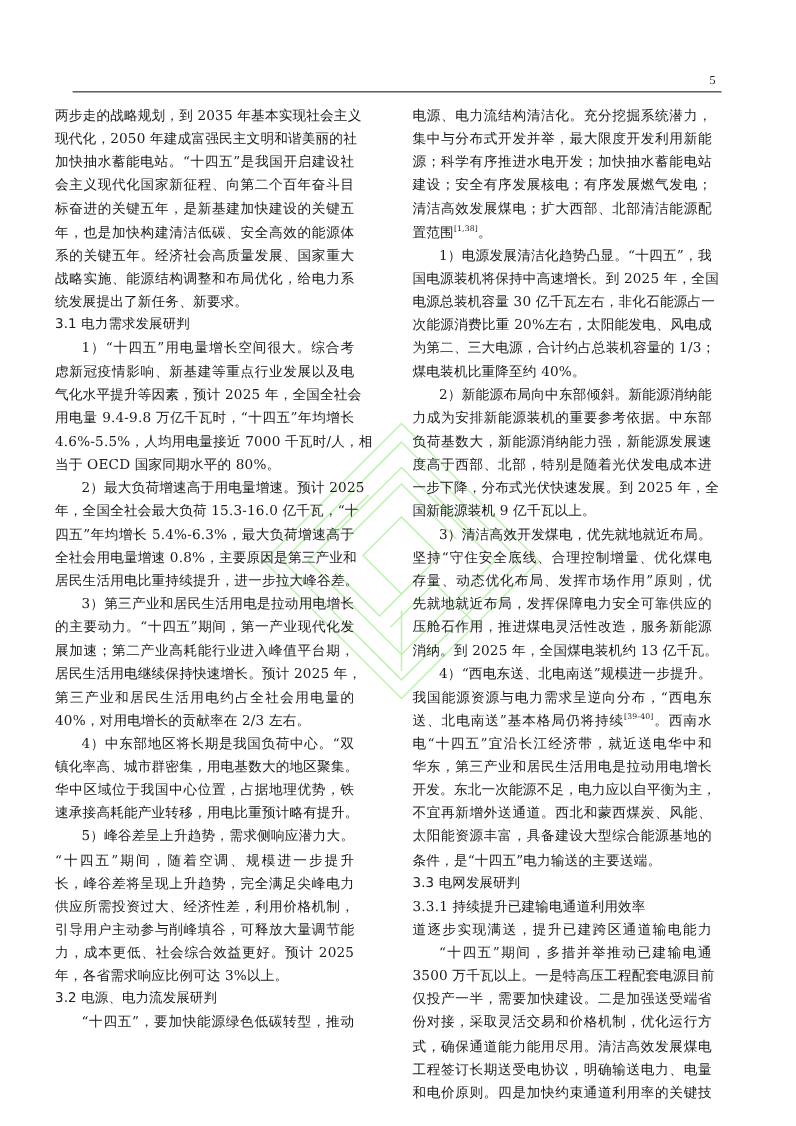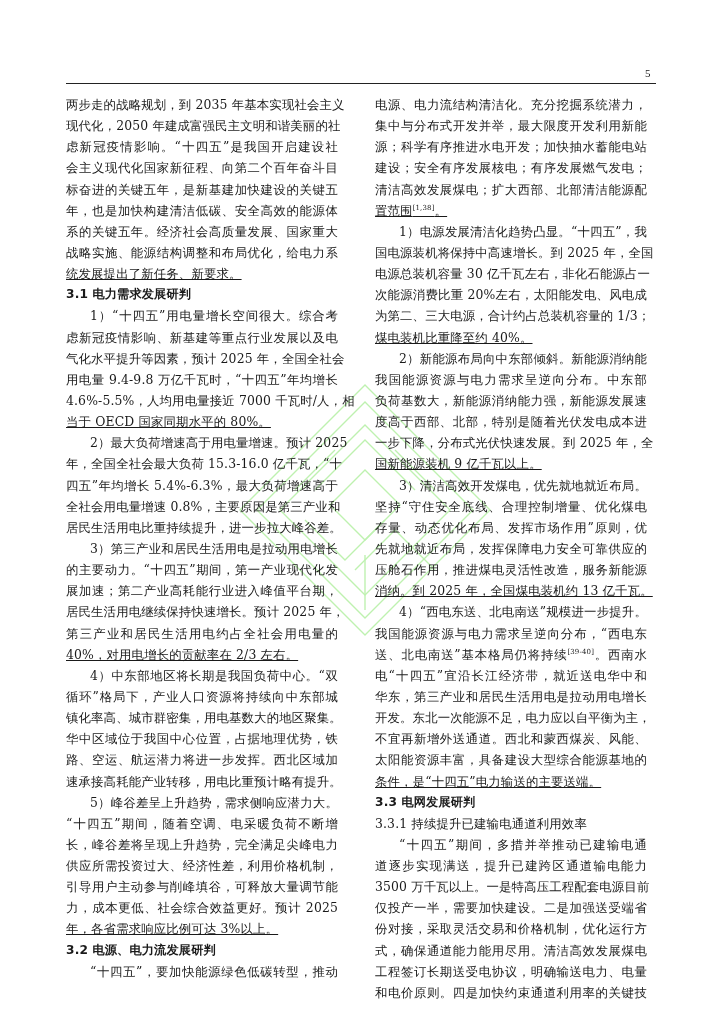--- a/index.html
+++ b/index.html
@@ -1,27 +1,27 @@
 <!DOCTYPE html>
 <html><head>
 <meta charset="utf-8">
 <style>
   html, body { margin: 0; padding: 0; background: #ffffff; }
   body { width: 724px; height: 1024px; position: relative; overflow: hidden;
          font-family: "DejaVu Serif", "Liberation Serif", serif; color: #1a1a1a; }
   .header-rule { position: absolute; left: 66px; top: 83px; width: 590px; height: 1px; background: #222; }
   .page-number { position: absolute; left: 645px; top: 67px; font-size: 11px; font-family: "Liberation Serif", serif; }
   .column { position: absolute; top: 94px; width: 272px; }
-  .col-left { left: 66px; }
+  .col-left { left: 50px; }
   .col-right { left: 375px; }
   .line { height: 21.15px; line-height: 21.15px; font-size: 12.4px; white-space: nowrap;
           overflow: visible; letter-spacing: 0.15px; text-align: justify; text-align-last: justify; }
-  .line.last { text-align-last: left; text-decoration: underline; }
+  .line.last { text-align-last: left; }
   .line.indent { padding-left: 24px; }
-  .line.heading { font-family: "DejaVu Sans", "Liberation Sans", sans-serif; font-weight: bold;
+  .line.heading { font-family: "DejaVu Sans", "Liberation Sans", sans-serif; font-weight: normal;
                   font-size: 12.2px; text-align-last: left; }
   .line.subheading { text-align-last: left; }
   sup { font-size: 7px; line-height: 0; vertical-align: 5px; }
   .watermark { position: absolute; left: 235px; top: 380px; width: 260px; height: 260px; pointer-events: none; }
 </style>
 </head>
 <body>
 
 <div>
   <div class="page-number">5</div>
@@ -34,21 +34,21 @@
       <polygon points="130,45 215,130 130,215 45,130"></polygon>
       <path d="M80,110 L130,60 L180,110 M95,125 L130,90 L165,125 L130,160 Z"></path>
       <path d="M70,140 L110,180 L150,140 M120,190 L160,150 L200,190"></path>
       <path d="M100,70 L60,110 M160,70 L200,110 M130,175 L130,230"></path>
     </g>
   </svg>
 
   <div class="column col-left" id="col-left">
       <div class="line"><span>两步走的战略规划，到 2035 年基本实现社会主义</span></div>
       <div class="line"><span>现代化，2050 年建成富强民主文明和谐美丽的社</span></div>
-      <div class="line"><span>虑新冠疫情影响。“十四五”是我国开启建设社</span></div>
+      <div class="line"><span>加快抽水蓄能电站。“十四五”是我国开启建设社</span></div>
       <div class="line"><span>会主义现代化国家新征程、向第二个百年奋斗目</span></div>
       <div class="line"><span>标奋进的关键五年，是新基建加快建设的关键五</span></div>
       <div class="line"><span>年，也是加快构建清洁低碳、安全高效的能源体</span></div>
       <div class="line"><span>系的关键五年。经济社会高质量发展、国家重大</span></div>
       <div class="line"><span>战略实施、能源结构调整和布局优化，给电力系</span></div>
       <div class="line last"><span>统发展提出了新任务、新要求。</span></div>
       <div class="line heading"><span>3.1  电力需求发展研判</span></div>
       <div class="line indent"><span>1）“十四五”用电量增长空间很大。综合考</span></div>
       <div class="line"><span>虑新冠疫情影响、新基建等重点行业发展以及电</span></div>
       <div class="line"><span>气化水平提升等因素，预计 2025 年，全国全社会</span></div>
@@ -60,27 +60,25 @@
       <div class="line"><span>四五”年均增长 5.4%-6.3%，最大负荷增速高于</span></div>
       <div class="line"><span>全社会用电量增速 0.8%，主要原因是第三产业和</span></div>
       <div class="line"><span>居民生活用电比重持续提升，进一步拉大峰谷差。</span></div>
       <div class="line indent"><span>3）第三产业和居民生活用电是拉动用电增长</span></div>
       <div class="line"><span>的主要动力。“十四五”期间，第一产业现代化发</span></div>
       <div class="line"><span>展加速；第二产业高耗能行业进入峰值平台期，</span></div>
       <div class="line"><span>居民生活用电继续保持快速增长。预计 2025 年，</span></div>
       <div class="line"><span>第三产业和居民生活用电约占全社会用电量的</span></div>
       <div class="line last"><span>40%，对用电增长的贡献率在 2/3 左右。</span></div>
       <div class="line indent"><span>4）中东部地区将长期是我国负荷中心。“双</span></div>
-      <div class="line"><span>循环”格局下，产业人口资源将持续向中东部城</span></div>
       <div class="line"><span>镇化率高、城市群密集，用电基数大的地区聚集。</span></div>
       <div class="line"><span>华中区域位于我国中心位置，占据地理优势，铁</span></div>
-      <div class="line"><span>路、空运、航运潜力将进一步发挥。西北区域加</span></div>
       <div class="line"><span>速承接高耗能产业转移，用电比重预计略有提升。</span></div>
       <div class="line indent"><span>5）峰谷差呈上升趋势，需求侧响应潜力大。</span></div>
-      <div class="line"><span>“十四五”期间，随着空调、电采暖负荷不断增</span></div>
+      <div class="line"><span>“十四五”期间，随着空调、规模进一步提升</span></div>
       <div class="line"><span>长，峰谷差将呈现上升趋势，完全满足尖峰电力</span></div>
       <div class="line"><span>供应所需投资过大、经济性差，利用价格机制，</span></div>
       <div class="line"><span>引导用户主动参与削峰填谷，可释放大量调节能</span></div>
       <div class="line"><span>力，成本更低、社会综合效益更好。预计 2025</span></div>
       <div class="line last"><span>年，各省需求响应比例可达 3%以上。</span></div>
       <div class="line heading"><span>3.2  电源、电力流发展研判</span></div>
       <div class="line indent"><span>“十四五”，要加快能源绿色低碳转型，推动</span></div>
     </div>
   <div class="column col-right" id="col-right">
       <div class="line"><span>电源、电力流结构清洁化。充分挖掘系统潜力，</span></div>
@@ -89,21 +87,21 @@
       <div class="line"><span>建设；安全有序发展核电；有序发展燃气发电；</span></div>
       <div class="line"><span>清洁高效发展煤电；扩大西部、北部清洁能源配</span></div>
       <div class="line last"><span>置范围</span><sup>[1,38]</sup><span>。</span></div>
       <div class="line indent"><span>1）电源发展清洁化趋势凸显。“十四五”，我</span></div>
       <div class="line"><span>国电源装机将保持中高速增长。到 2025 年，全国</span></div>
       <div class="line"><span>电源总装机容量 30 亿千瓦左右，非化石能源占一</span></div>
       <div class="line"><span>次能源消费比重 20%左右，太阳能发电、风电成</span></div>
       <div class="line"><span>为第二、三大电源，合计约占总装机容量的 1/3；</span></div>
       <div class="line last"><span>煤电装机比重降至约 40%。</span></div>
       <div class="line indent"><span>2）新能源布局向中东部倾斜。新能源消纳能</span></div>
-      <div class="line"><span>我国能源资源与电力需求呈逆向分布。中东部</span></div>
+      <div class="line"><span>力成为安排新能源装机的重要参考依据。中东部</span></div>
       <div class="line"><span>负荷基数大，新能源消纳能力强，新能源发展速</span></div>
       <div class="line"><span>度高于西部、北部，特别是随着光伏发电成本进</span></div>
       <div class="line"><span>一步下降，分布式光伏快速发展。到 2025 年，全</span></div>
       <div class="line last"><span>国新能源装机 9 亿千瓦以上。</span></div>
       <div class="line indent"><span>3）清洁高效开发煤电，优先就地就近布局。</span></div>
       <div class="line"><span>坚持“守住安全底线、合理控制增量、优化煤电</span></div>
       <div class="line"><span>存量、动态优化布局、发挥市场作用”原则，优</span></div>
       <div class="line"><span>先就地就近布局，发挥保障电力安全可靠供应的</span></div>
       <div class="line"><span>压舱石作用，推进煤电灵活性改造，服务新能源</span></div>
       <div class="line last"><span>消纳。到 2025 年，全国煤电装机约 13 亿千瓦。</span></div>
@@ -111,22 +109,22 @@
       <div class="line"><span>我国能源资源与电力需求呈逆向分布，“西电东</span></div>
       <div class="line"><span>送、北电南送”基本格局仍将持续</span><sup>[39-40]</sup><span>。西南水</span></div>
       <div class="line"><span>电“十四五”宜沿长江经济带，就近送电华中和</span></div>
       <div class="line"><span>华东，第三产业和居民生活用电是拉动用电增长</span></div>
       <div class="line"><span>开发。东北一次能源不足，电力应以自平衡为主，</span></div>
       <div class="line"><span>不宜再新增外送通道。西北和蒙西煤炭、风能、</span></div>
       <div class="line"><span>太阳能资源丰富，具备建设大型综合能源基地的</span></div>
       <div class="line last"><span>条件，是“十四五”电力输送的主要送端。</span></div>
       <div class="line heading"><span>3.3  电网发展研判</span></div>
       <div class="line subheading"><span>3.3.1   持续提升已建输电通道利用效率</span></div>
+      <div class="line"><span>道逐步实现满送，提升已建跨区通道输电能力</span></div>
       <div class="line indent"><span>“十四五”期间，多措并举推动已建输电通</span></div>
-      <div class="line"><span>道逐步实现满送，提升已建跨区通道输电能力</span></div>
       <div class="line"><span>3500 万千瓦以上。一是特高压工程配套电源目前</span></div>
       <div class="line"><span>仅投产一半，需要加快建设。二是加强送受端省</span></div>
       <div class="line"><span>份对接，采取灵活交易和价格机制，优化运行方</span></div>
       <div class="line"><span>式，确保通道能力能用尽用。清洁高效发展煤电</span></div>
       <div class="line"><span>工程签订长期送受电协议，明确输送电力、电量</span></div>
       <div class="line"><span>和电价原则。四是加快约束通道利用率的关键技</span></div>
     </div>
 </div>
 
 </body></html>

